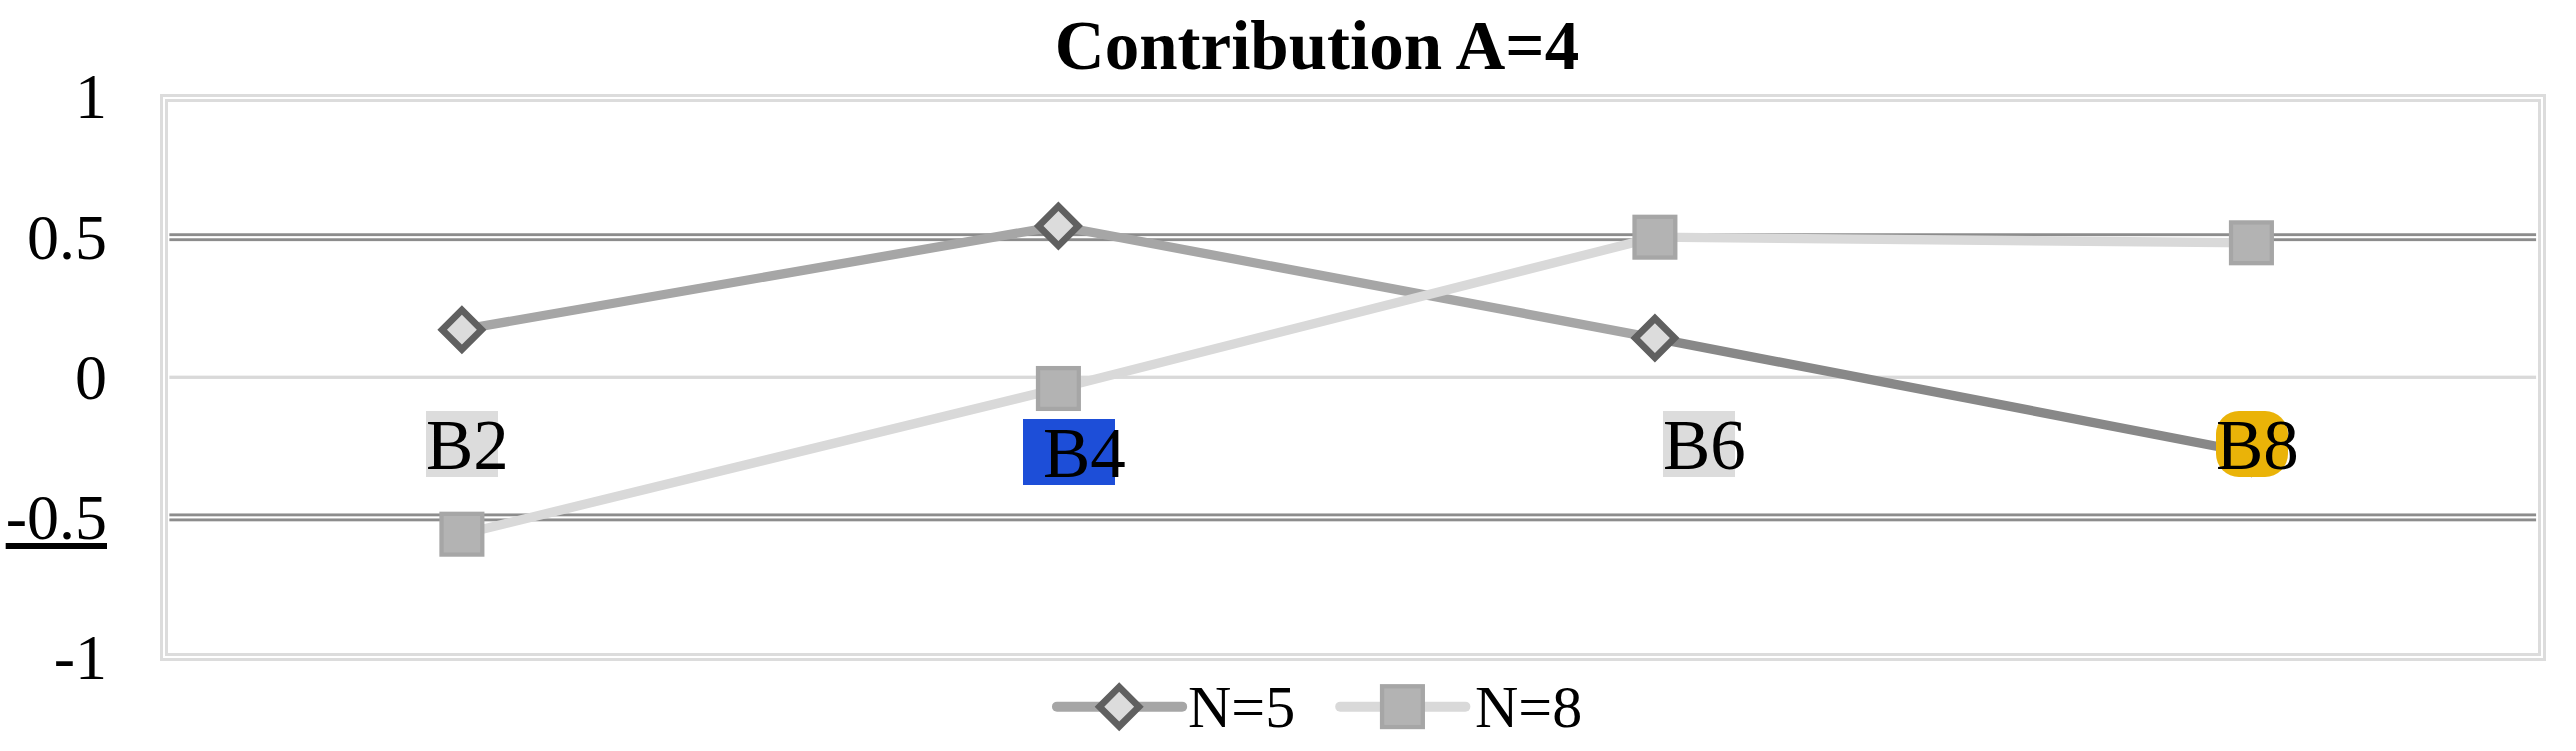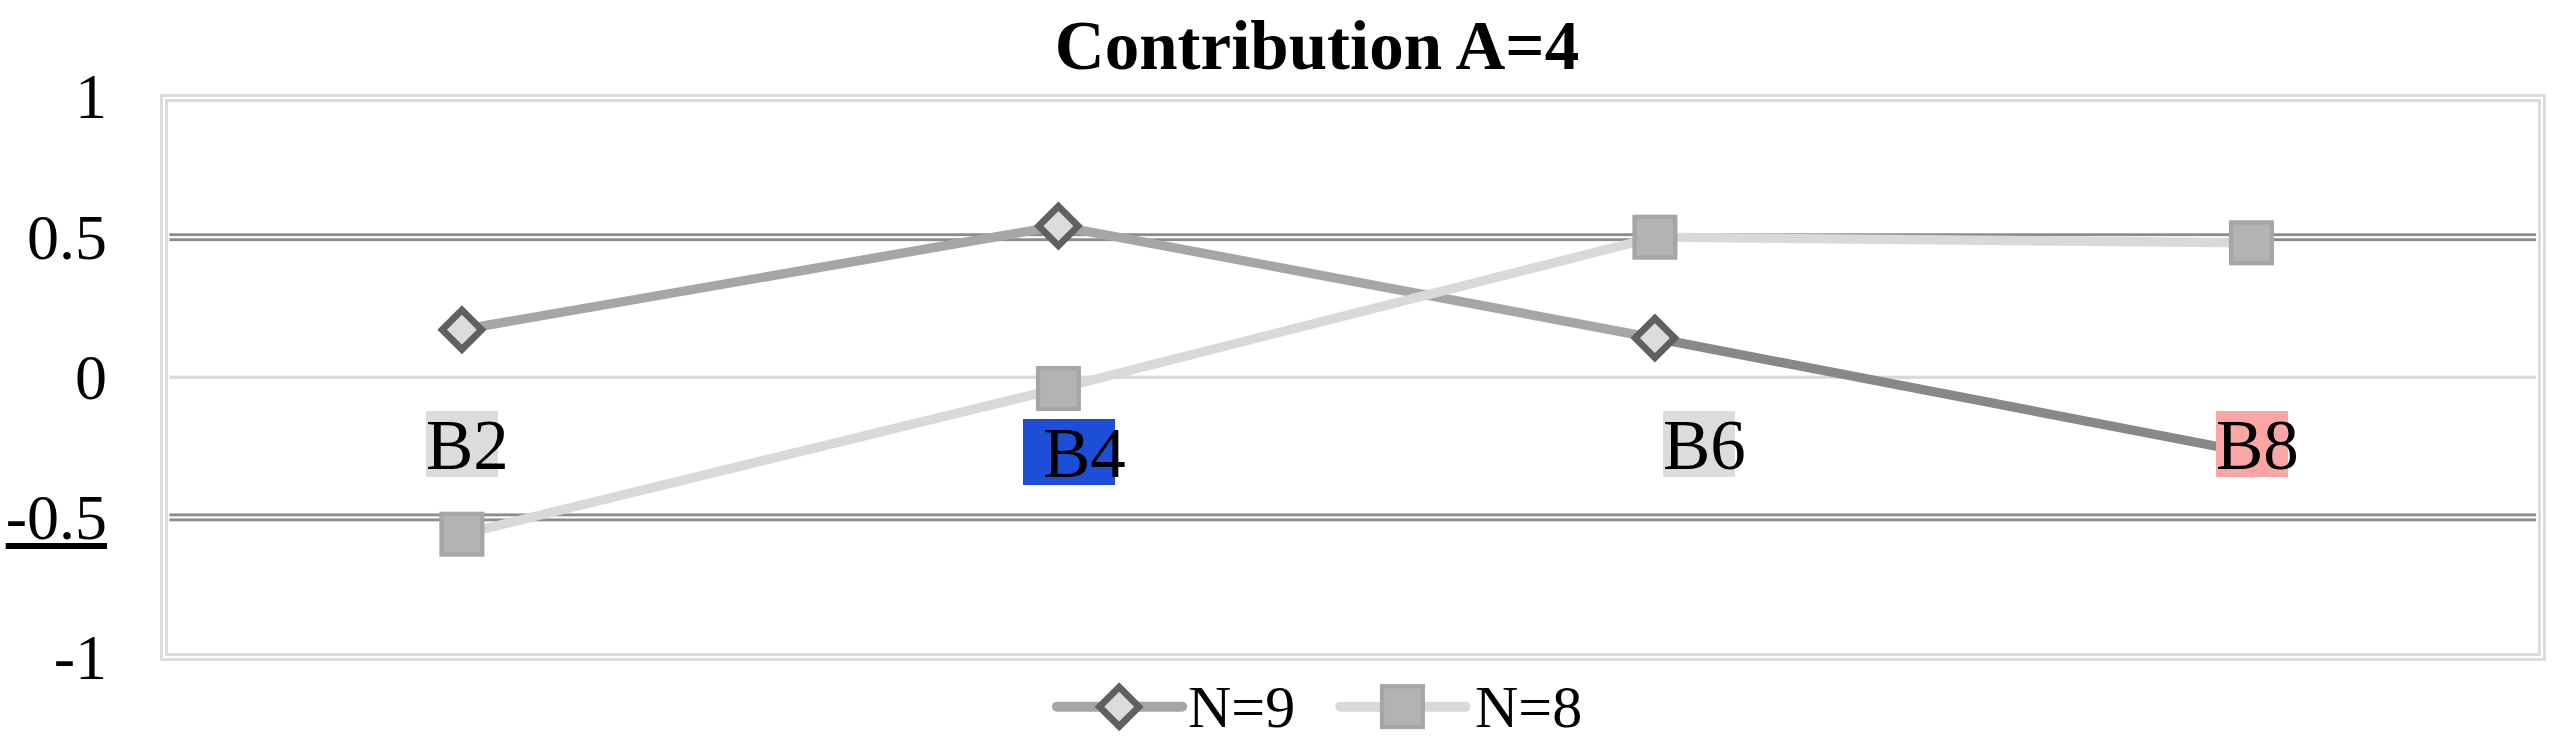--- a/index.html
+++ b/index.html
@@ -65,20 +65,20 @@
       <rect x="3118.5" y="310.96000000000004" width="57" height="57" fill="#b3b3b3" stroke="#a6a6a6" stroke-width="6"></rect>
       <line x1="1477" y1="988" x2="1652" y2="988" stroke="#a6a6a6" stroke-width="14" stroke-linecap="round"></line>
       <rect x="1544.5" y="968.5" width="39" height="39" fill="#dcdcdc" stroke="#606060" stroke-width="9.5" transform="rotate(45 1564 988)"></rect>
       <line x1="1873" y1="988" x2="2048" y2="988" stroke="#d9d9d9" stroke-width="14" stroke-linecap="round"></line>
       <rect x="1931.5" y="959.5" width="57" height="57" fill="#b3b3b3" stroke="#a6a6a6" stroke-width="6"></rect>
     </svg>
   <div id="xlabels">
       <div class="xlabel" style="left: 426px; top: 411px; background: rgb(220, 220, 220);">B2</div>
       <div class="xlabel" style="left: 1023px; top: 419px; background: #1d4ed8; padding-left: 20px;">B4</div>
       <div class="xlabel" style="left: 1619px; top: 411px; background: rgb(220, 220, 220); margin-left: 44px;">B6</div>
-      <div class="xlabel" style="left: 2216px; top: 411px; background: #fca5a5;">B8</div>
+      <div class="xlabel" style="left: 2216px; top: 411px; background: #eab308; border-radius: 23px;">B8</div>
     </div>
   <div id="legend">
-      <div class="legend-label" style="left: 1188px;">N=9</div>
+      <div class="legend-label" style="left: 1188px;">N=5</div>
       <div class="legend-label" style="left: 1475px;">N=8</div>
     </div>
 </div>
 
 
 </body></html>

